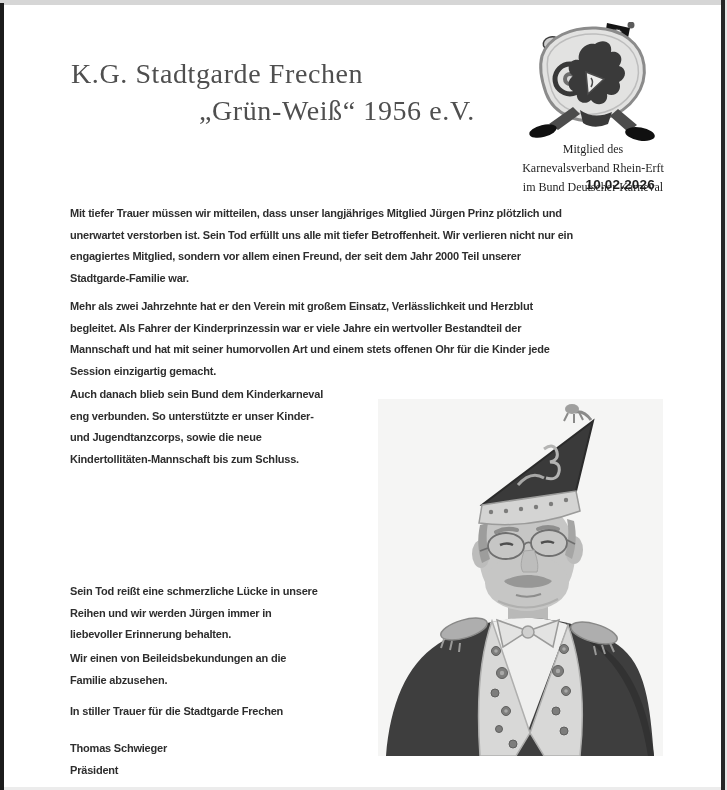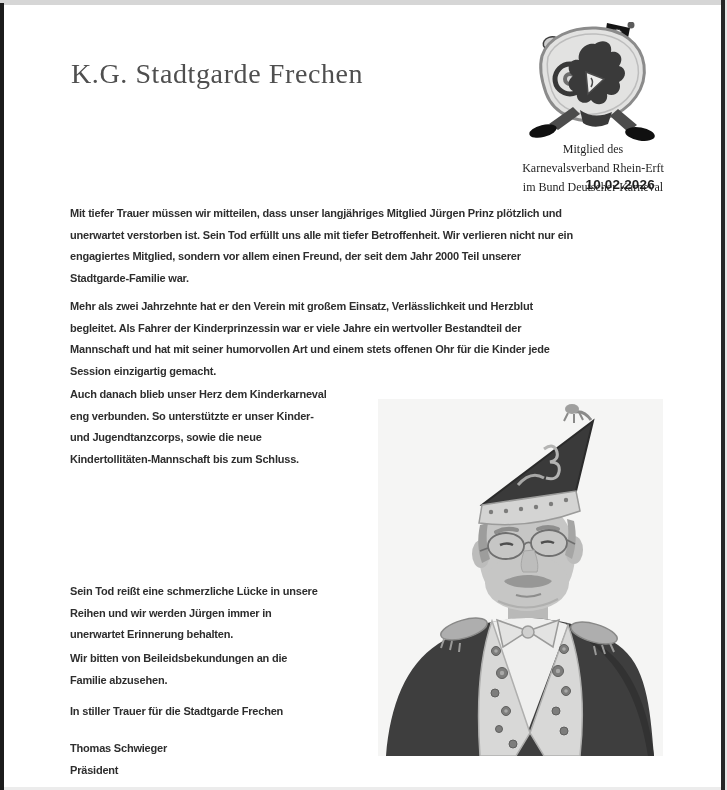--- a/index.html
+++ b/index.html
@@ -64,20 +64,21 @@
 
 <div class="page">
 
   <div class="edge-top"></div>
   <div class="edge-left"></div>
   <div class="edge-right-line"></div>
   <div class="edge-right-gray"></div>
   <div class="edge-bottom"></div>
 
   <div class="title-line title-1">K.G. Stadtgarde Frechen</div>
+  <div class="title-line title-2">„Grün-Weiß“ 1956 e.V.</div>
 
   <svg class="logo" viewBox="0 0 130 122" aria-hidden="true">
 
     <ellipse cx="23" cy="21" rx="8" ry="6" fill="#cdcdcd" stroke="#3c3c3c" stroke-width="1.5" transform="rotate(-20 23 21)"></ellipse>
 
     <path d="M79,1 L102,6 L97,31 L75,26 Z" fill="#141414"></path>
     <ellipse cx="89" cy="15" rx="6" ry="8" fill="#ededed" stroke="#2d2d2d" stroke-width="1"></ellipse>
     <circle cx="89" cy="15" r="2" fill="#2d2d2d"></circle>
     <circle cx="103" cy="3" r="3.5" fill="#5b5b5b"></circle>
 
@@ -109,28 +110,28 @@
   <div class="doc-date">10.02.2026</div>
 
   <div class="para wide p1">Mit tiefer Trauer müssen wir mitteilen, dass unser langjähriges Mitglied Jürgen Prinz plötzlich und
 unerwartet verstorben ist. Sein Tod erfüllt uns alle mit tiefer Betroffenheit. Wir verlieren nicht nur ein
 engagiertes Mitglied, sondern vor allem einen Freund, der seit dem Jahr 2000 Teil unserer
 Stadtgarde-Familie war.</div>
   <div class="para wide p2">Mehr als zwei Jahrzehnte hat er den Verein mit großem Einsatz, Verlässlichkeit und Herzblut
 begleitet. Als Fahrer der Kinderprinzessin war er viele Jahre ein wertvoller Bestandteil der
 Mannschaft und hat mit seiner humorvollen Art und einem stets offenen Ohr für die Kinder jede
 Session einzigartig gemacht.</div>
-  <div class="para narrow p3">Auch danach blieb unser Herz dem Kinderkarneval
+  <div class="para narrow p3">Auch danach blieb sein Bund dem Kinderkarneval
 eng verbunden. So unterstützte er unser Kinder-
 und Jugendtanzcorps, sowie die neue
 Kindertollitäten-Mannschaft bis zum Schluss.</div>
   <div class="para narrow p5">Sein Tod reißt eine schmerzliche Lücke in unsere
 Reihen und wir werden Jürgen immer in
-unerwartet Erinnerung behalten.</div>
-  <div class="para narrow p6">Wir bitten von Beileidsbekundungen an die
+liebevoller Erinnerung behalten.</div>
+  <div class="para narrow p6">Wir einen von Beileidsbekundungen an die
 Familie abzusehen.</div>
   <div class="para narrow sig">Thomas Schwieger
 Präsident</div>
   <div class="para narrow p7">In stiller Trauer für die Stadtgarde Frechen</div>
 
   <svg class="photo" viewBox="0 0 285 357" aria-hidden="true">
     <rect width="285" height="357" fill="#f5f5f4"></rect>
 
     <rect x="130" y="186" width="40" height="40" fill="#b9b9b8"></rect>
 

